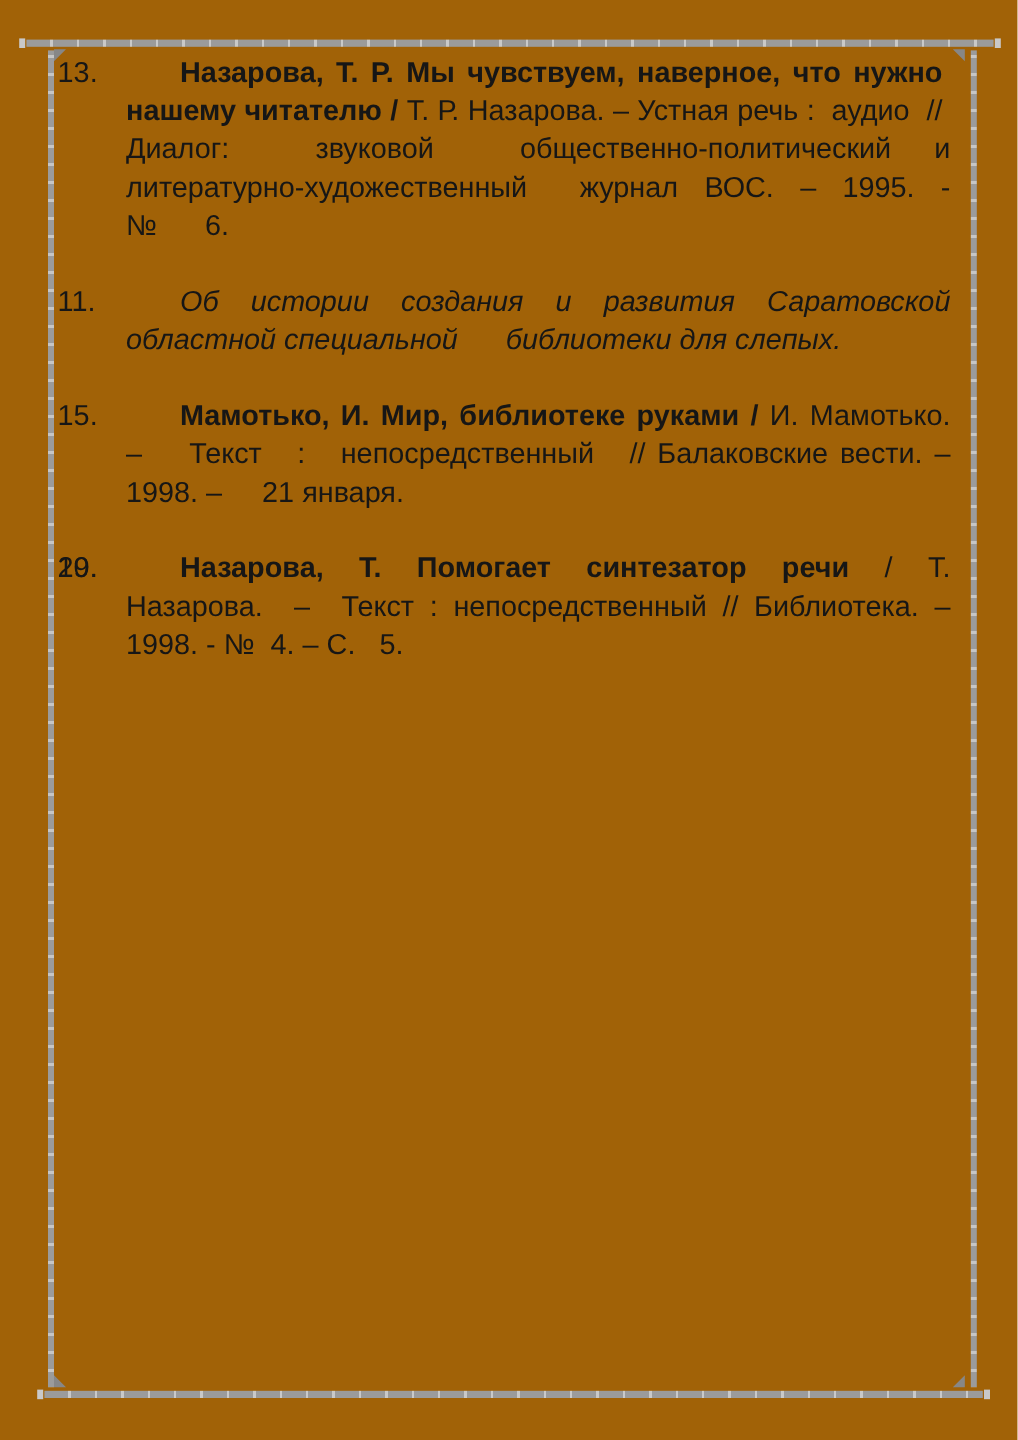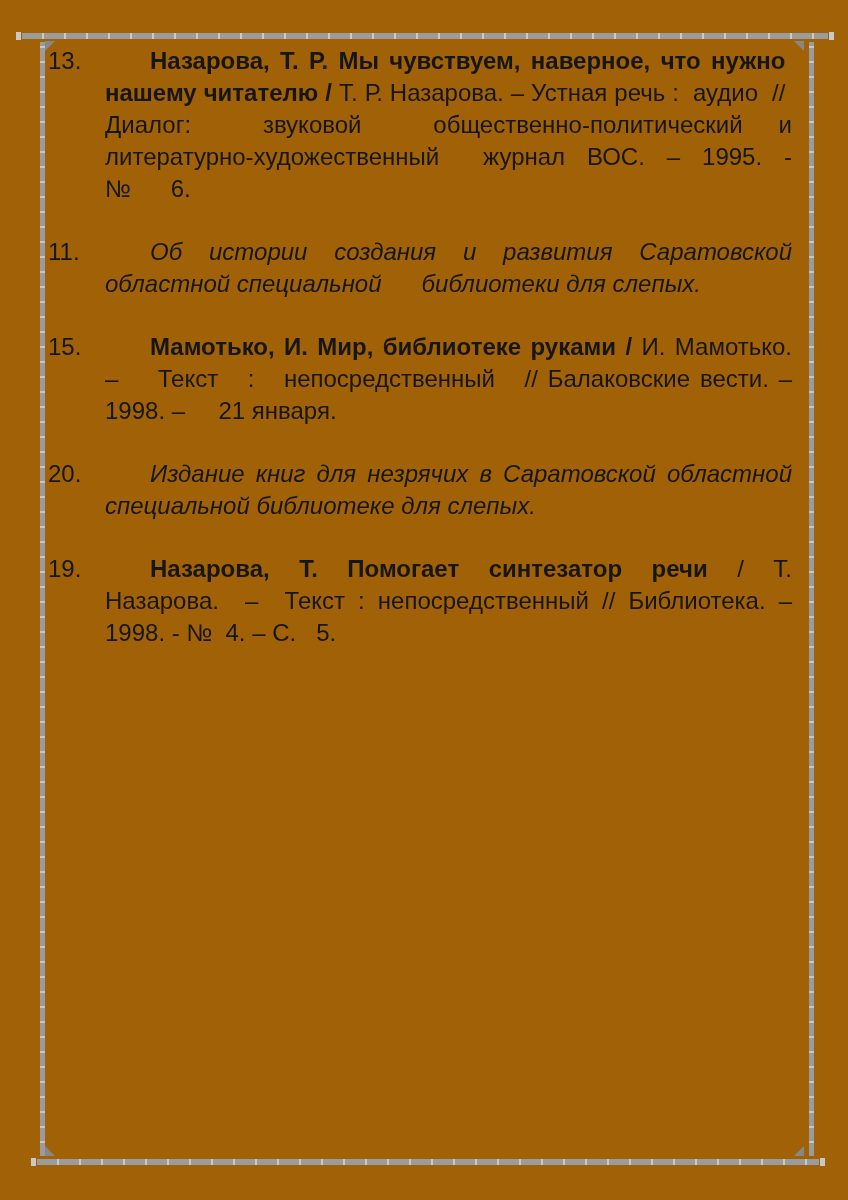--- a/index.html
+++ b/index.html
@@ -105,20 +105,19 @@
       <div class="entry">
         <span class="num">11.</span>
         <p class="annotation">Об истории создания и развития Саратовской областной специальной&nbsp;&nbsp;&nbsp;&nbsp;&nbsp;&nbsp;библиотеки для слепых.</p>
       </div>
       <div class="entry">
         <span class="num">15.</span>
         <p class="body"><b>Мамотько, И. Мир, библиотеке руками / </b><span>И. Мамотько. –&nbsp;&nbsp;&nbsp;&nbsp;Текст&nbsp;&nbsp;&nbsp;:&nbsp;&nbsp;&nbsp;непосредственный&nbsp;&nbsp;&nbsp;// Балаковские вести. – 1998. –&nbsp;&nbsp;&nbsp;&nbsp;&nbsp;21 января.</span></p>
       </div>
       <div class="entry">
         <span class="num">20.</span>
-        <p class="annotation">Издание книг для незрячих в Саратовской областной специальной библиотеке для слепых.</p>
       </div>
       <div class="entry">
         <span class="num">19.</span>
         <p class="body"><b>Назарова, Т. Помогает синтезатор речи</b><span> / Т. Назарова.&nbsp;&nbsp;–&nbsp;&nbsp;Текст : непосредственный // Библиотека. – 1998. - №&nbsp;&nbsp;4. – С.&nbsp;&nbsp;&nbsp;5.</span></p>
       </div>
     </div>
 </div>
 
 </body></html>

